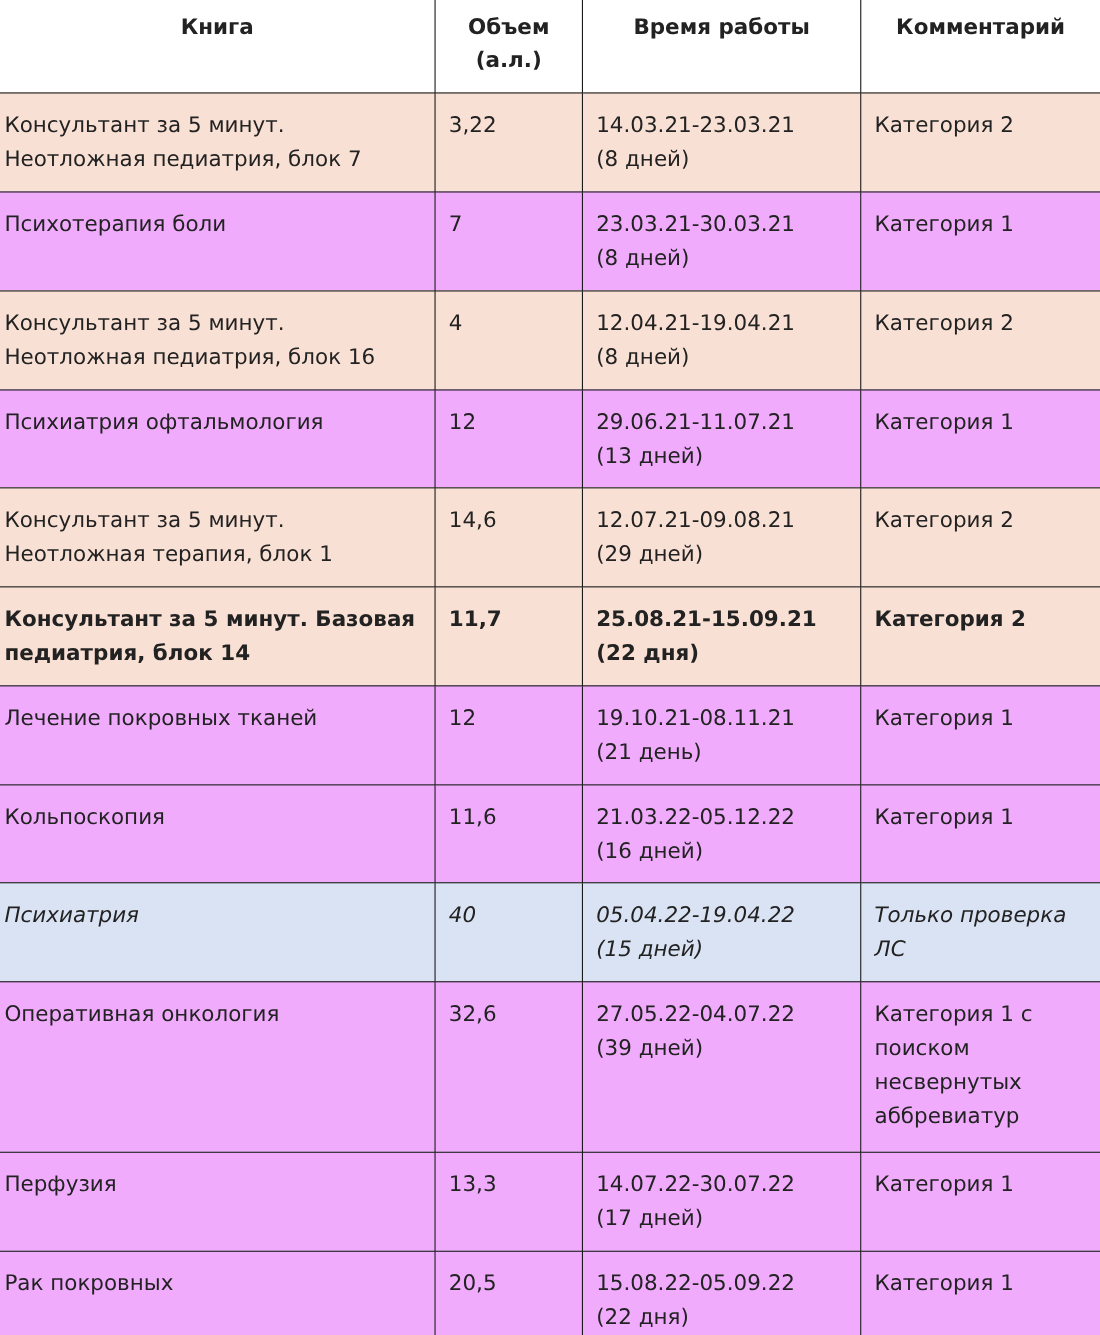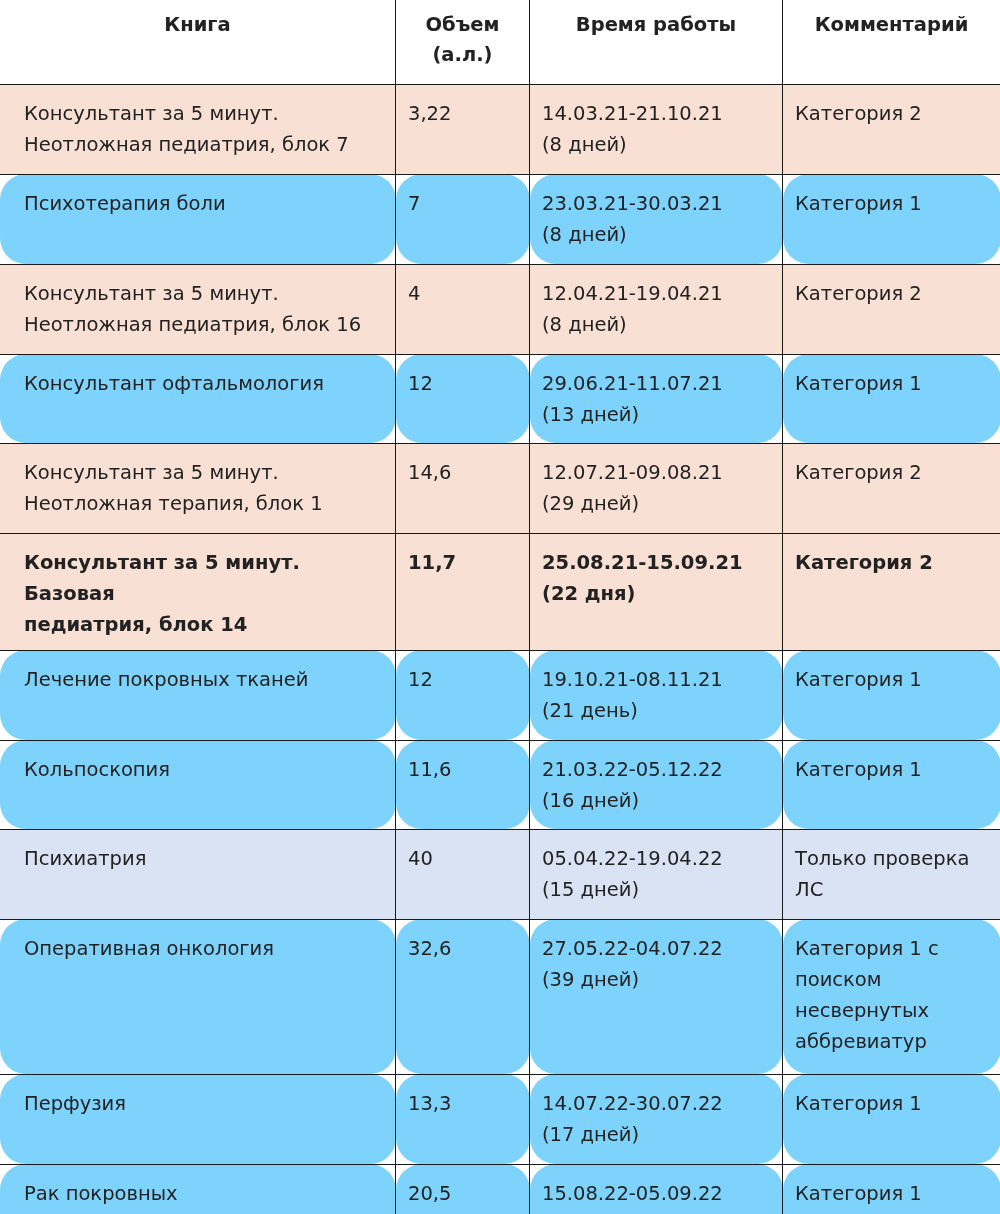--- a/index.html
+++ b/index.html
@@ -5,23 +5,23 @@
   html, body { margin: 0; padding: 0; background: #ffffff; }
   body { width: 1000px; height: 1214px; overflow: hidden; font-family: "DejaVu Sans", sans-serif; }
   table { border-collapse: collapse; width: 1001px; table-layout: fixed; margin-left: -1px; }
   col.c1 { width: 396px; } col.c2 { width: 134px; } col.c3 { width: 253px; } col.c4 { width: 218px; }
   th, td { border: 1.5px solid #1a1a1a; vertical-align: top; font-size: 19.5px; color: #222; line-height: 31px; }
   th { background: #ffffff; font-weight: bold; text-align: center; height: 84px; padding: 10px 6px 0 6px; box-sizing: border-box; line-height: 30px; border-radius: 16px; }
   tr:first-child th { border-top: none; }
   td { padding: 13px 10px 10px 12px; box-sizing: border-box; }
   td.num { text-align: left; }
   tr.pink td { background: #f9e0d4; }
-  tr.green td { background: #7dd3fc; border-radius: 26px; }
+  tr.green td { background: #f0abfc; }
   tr.blue td { background: #dae3f3; }
-  td.c1 { padding-left: 24px; margin-left: 16px; }
+  td.c1 { padding-left: 4px; margin-left: 16px; }
   td.c3, td.c4 { padding-left: 12px; }
 </style>
 </head>
 <body>
 
 <table>
   <colgroup>
       <col class="c1">
       <col class="c2">
       <col class="c3">
@@ -32,37 +32,37 @@
       <th>Книга</th>
       <th><span>Объем</span><br><span>(а.л.)</span></th>
       <th>Время работы</th>
       <th>Комментарий</th>
     </tr>
   </thead>
   <tbody id="tbody">
       <tr class="pink" style="height: 90px;">
         <td class="c1"><span>Консультант за 5 минут.</span><br><span>Неотложная педиатрия, блок 7</span></td>
         <td class="num c2">3,22</td>
-        <td class="c3"><span>14.03.21-21.10.21</span><br><span>(8 дней)</span></td>
+        <td class="c3"><span>14.03.21-23.03.21</span><br><span>(8 дней)</span></td>
         <td class="c4"><span>Категория 2</span></td>
       </tr>
       <tr class="green" style="height: 90px;">
         <td class="c1"><span>Психотерапия боли</span></td>
         <td class="num c2">7</td>
         <td class="c3"><span>23.03.21-30.03.21</span><br><span>(8 дней)</span></td>
         <td class="c4"><span>Категория 1</span></td>
       </tr>
       <tr class="pink" style="height: 90px;">
         <td class="c1"><span>Консультант за 5 минут.</span><br><span>Неотложная педиатрия, блок 16</span></td>
         <td class="num c2">4</td>
         <td class="c3"><span>12.04.21-19.04.21</span><br><span>(8 дней)</span></td>
         <td class="c4"><span>Категория 2</span></td>
       </tr>
       <tr class="green" style="height: 89px;">
-        <td class="c1"><span>Консультант офтальмология</span></td>
+        <td class="c1"><span>Психиатрия офтальмология</span></td>
         <td class="num c2">12</td>
         <td class="c3"><span>29.06.21-11.07.21</span><br><span>(13 дней)</span></td>
         <td class="c4"><span>Категория 1</span></td>
       </tr>
       <tr class="pink" style="height: 90px;">
         <td class="c1"><span>Консультант за 5 минут.</span><br><span>Неотложная терапия, блок 1</span></td>
         <td class="num c2">14,6</td>
         <td class="c3"><span>12.07.21-09.08.21</span><br><span>(29 дней)</span></td>
         <td class="c4"><span>Категория 2</span></td>
       </tr>
@@ -77,21 +77,21 @@
         <td class="num c2">12</td>
         <td class="c3"><span>19.10.21-08.11.21</span><br><span>(21 день)</span></td>
         <td class="c4"><span>Категория 1</span></td>
       </tr>
       <tr class="green" style="height: 89px;">
         <td class="c1"><span>Кольпоскопия</span></td>
         <td class="num c2">11,6</td>
         <td class="c3"><span>21.03.22-05.12.22</span><br><span>(16 дней)</span></td>
         <td class="c4"><span>Категория 1</span></td>
       </tr>
-      <tr class="blue" style="height: 90px;">
+      <tr class="blue" style="height: 90px; font-style: italic;">
         <td class="c1"><span>Психиатрия</span></td>
         <td class="num c2">40</td>
         <td class="c3"><span>05.04.22-19.04.22</span><br><span>(15 дней)</span></td>
         <td class="c4"><span>Только проверка</span><br><span>ЛС</span></td>
       </tr>
       <tr class="green" style="height: 155px;">
         <td class="c1"><span>Оперативная онкология</span></td>
         <td class="num c2">32,6</td>
         <td class="c3"><span>27.05.22-04.07.22</span><br><span>(39 дней)</span></td>
         <td class="c4"><span>Категория 1 с</span><br><span>поиском</span><br><span>несвернутых</span><br><span>аббревиатур</span></td>

